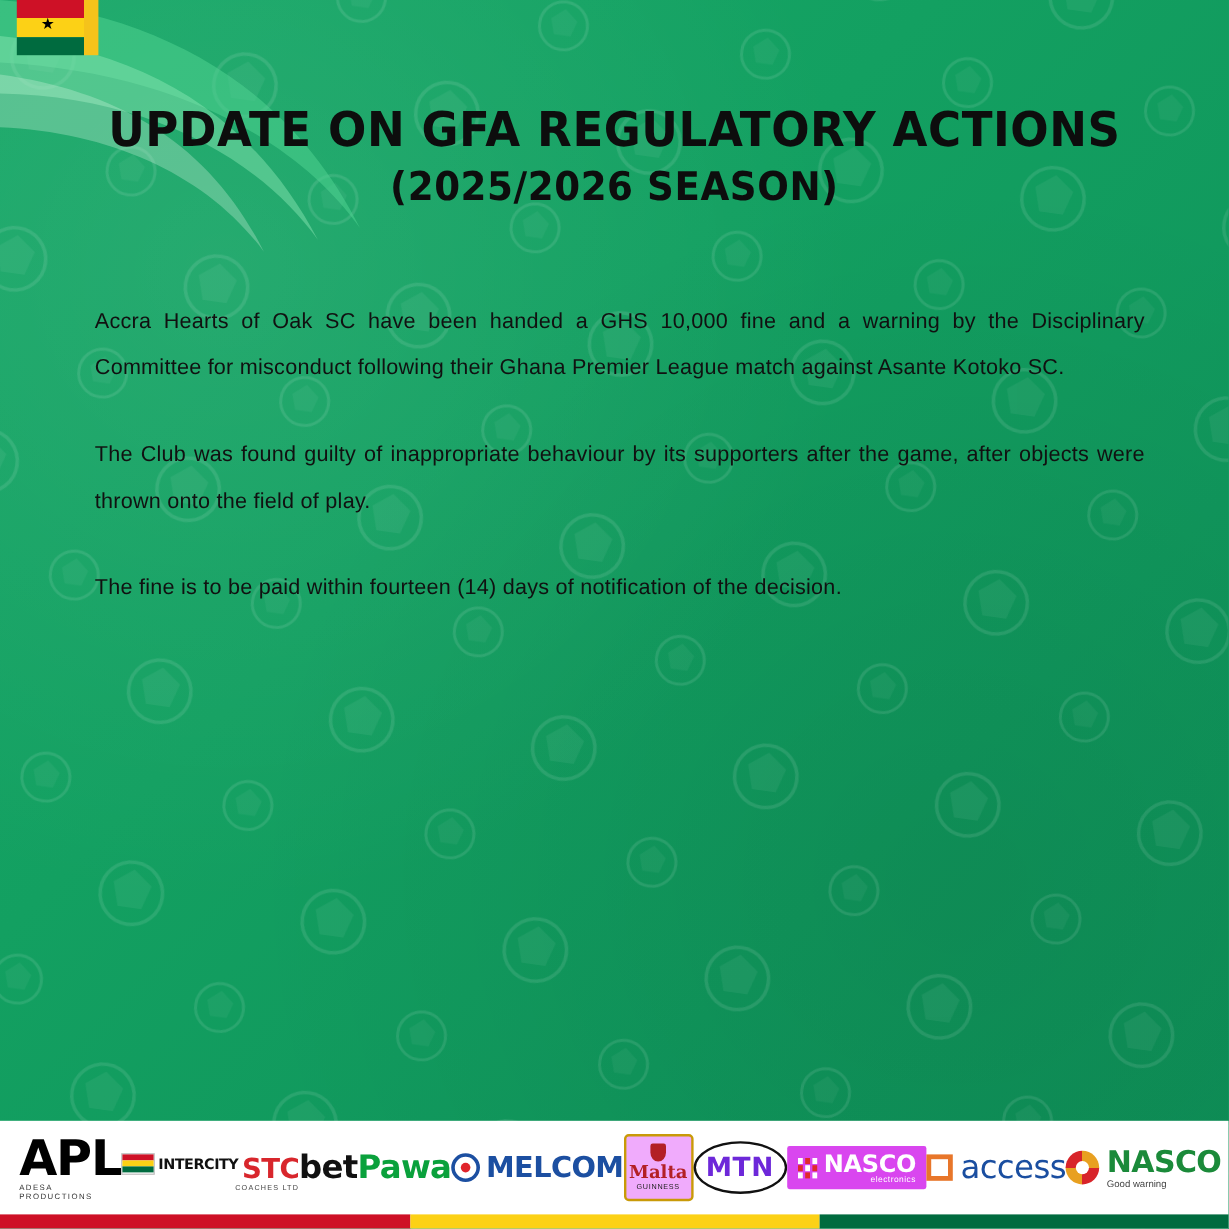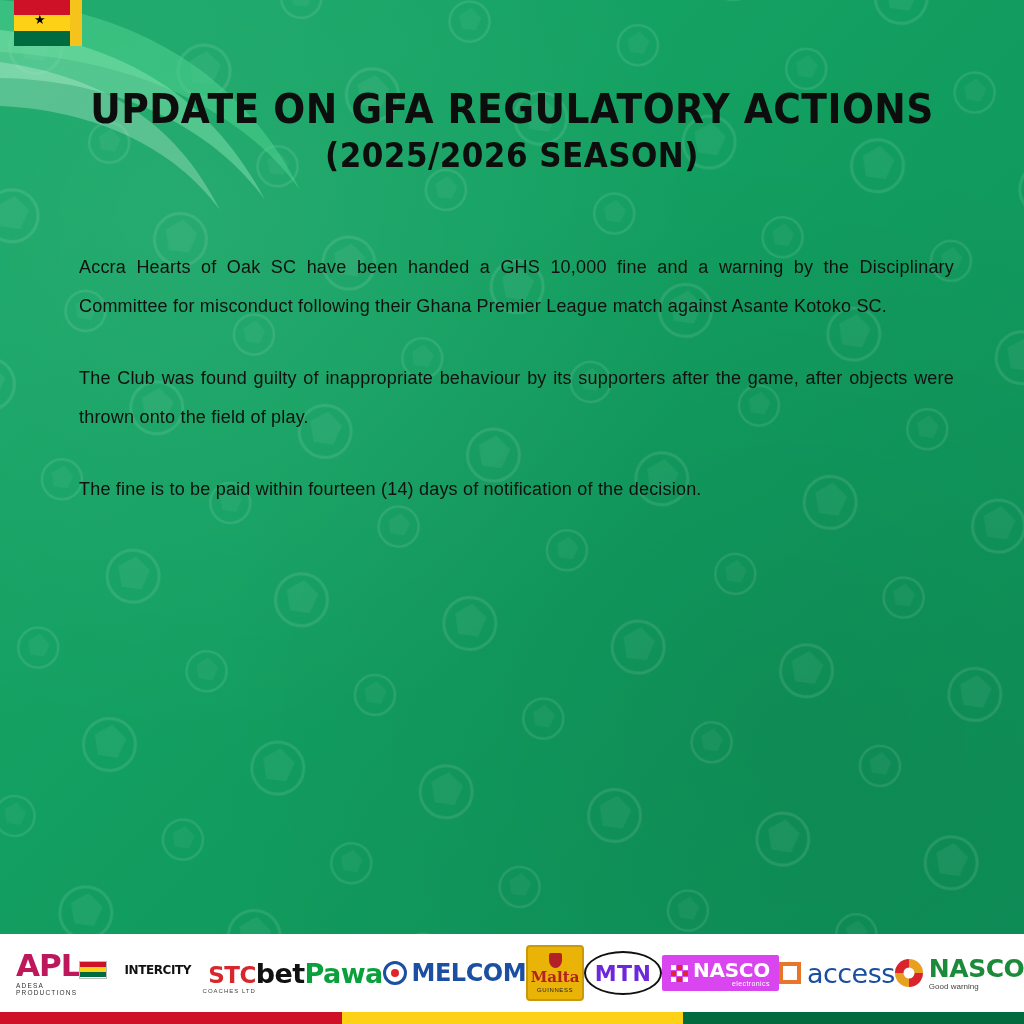--- a/index.html
+++ b/index.html
@@ -157,42 +157,42 @@
   
   .apl {
     display: flex;
     flex-direction: column;
     align-items: center;
     line-height: 1;
   }
   .apl .apl-main {
     font-family: "DejaVu Sans", sans-serif;
     font-weight: bold;
-    font-size: 31px;
-    color: #be185d;
+    font-size: 41px;
+    color: #000000;
     letter-spacing: -1px;
   }
   .apl .apl-sub {
     font-family: "Liberation Sans", sans-serif;
     font-size: 6.5px;
     color: #333;
     letter-spacing: 1.2px;
     margin-top: 2px;
   }
 
   .stc {
     display: flex;
     flex-direction: column;
     align-items: center;
     line-height: 1;
   }
   .stc-row {
     display: flex;
     align-items: center;
-    gap: 17px;
+    gap: 3px;
   }
   .stc-flag {
     width: 26px;
     height: 16px;
     display: flex;
     flex-direction: column;
     border: 1px solid #bbb;
   }
   .stc-flag div { flex: 1; }
   .stc-inter {
@@ -256,21 +256,21 @@
     font-family: "DejaVu Sans", sans-serif;
     font-weight: bold;
     font-size: 24px;
     color: #1c4fa1;
     letter-spacing: -0.5px;
   }
 
   .malta {
     width: 54px;
     height: 52px;
-    background: #eab308;
+    background: #f0abfc;
     border: 2px solid #c99a08;
     border-radius: 4px;
     display: flex;
     flex-direction: column;
     align-items: center;
     justify-content: center;
     line-height: 1;
   }
   .malta .crest {
     width: 13px;

